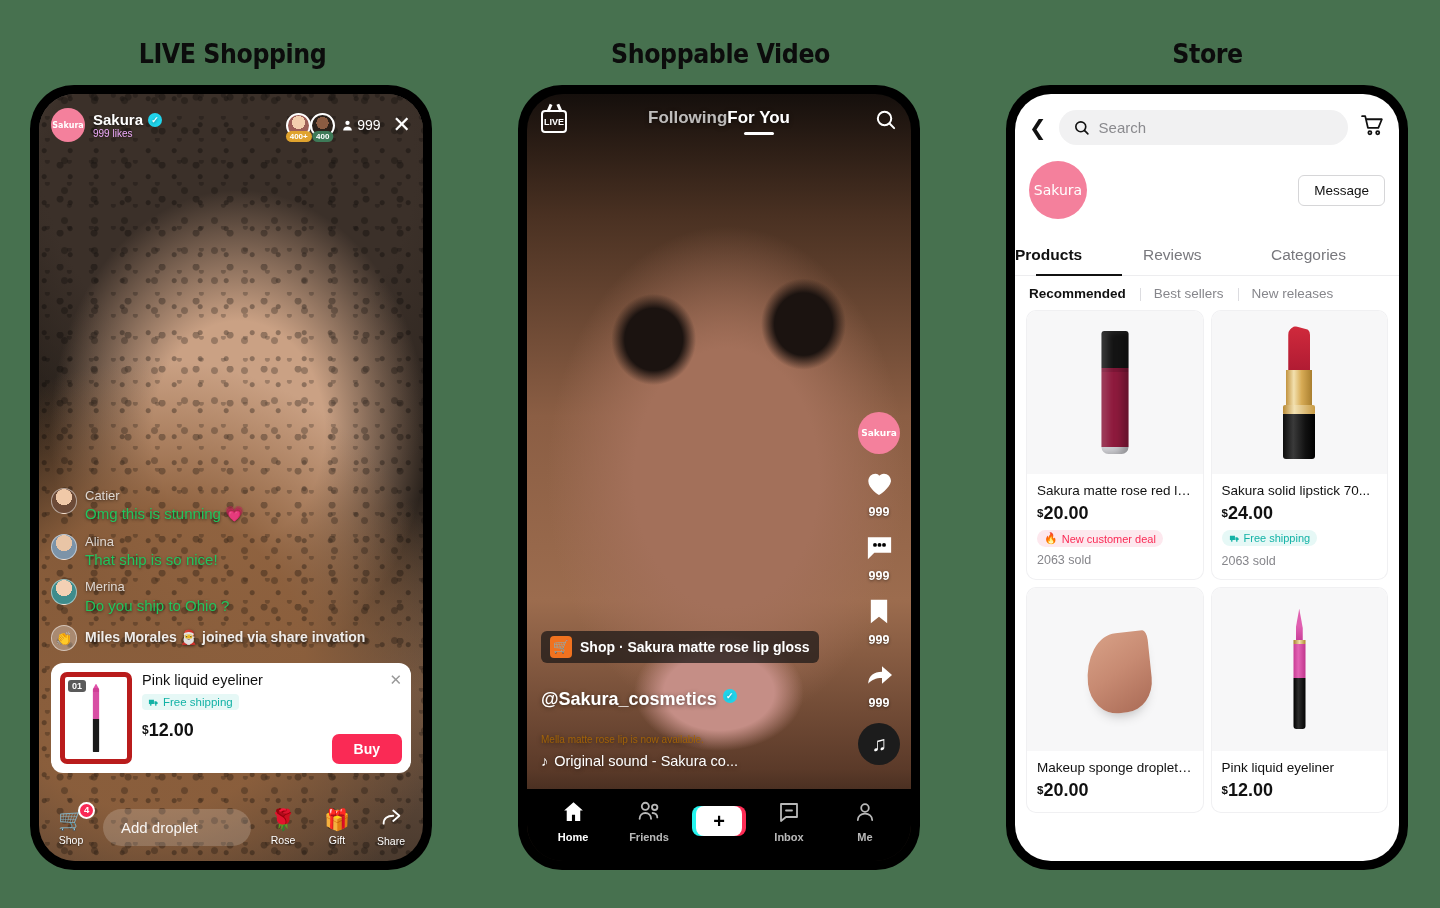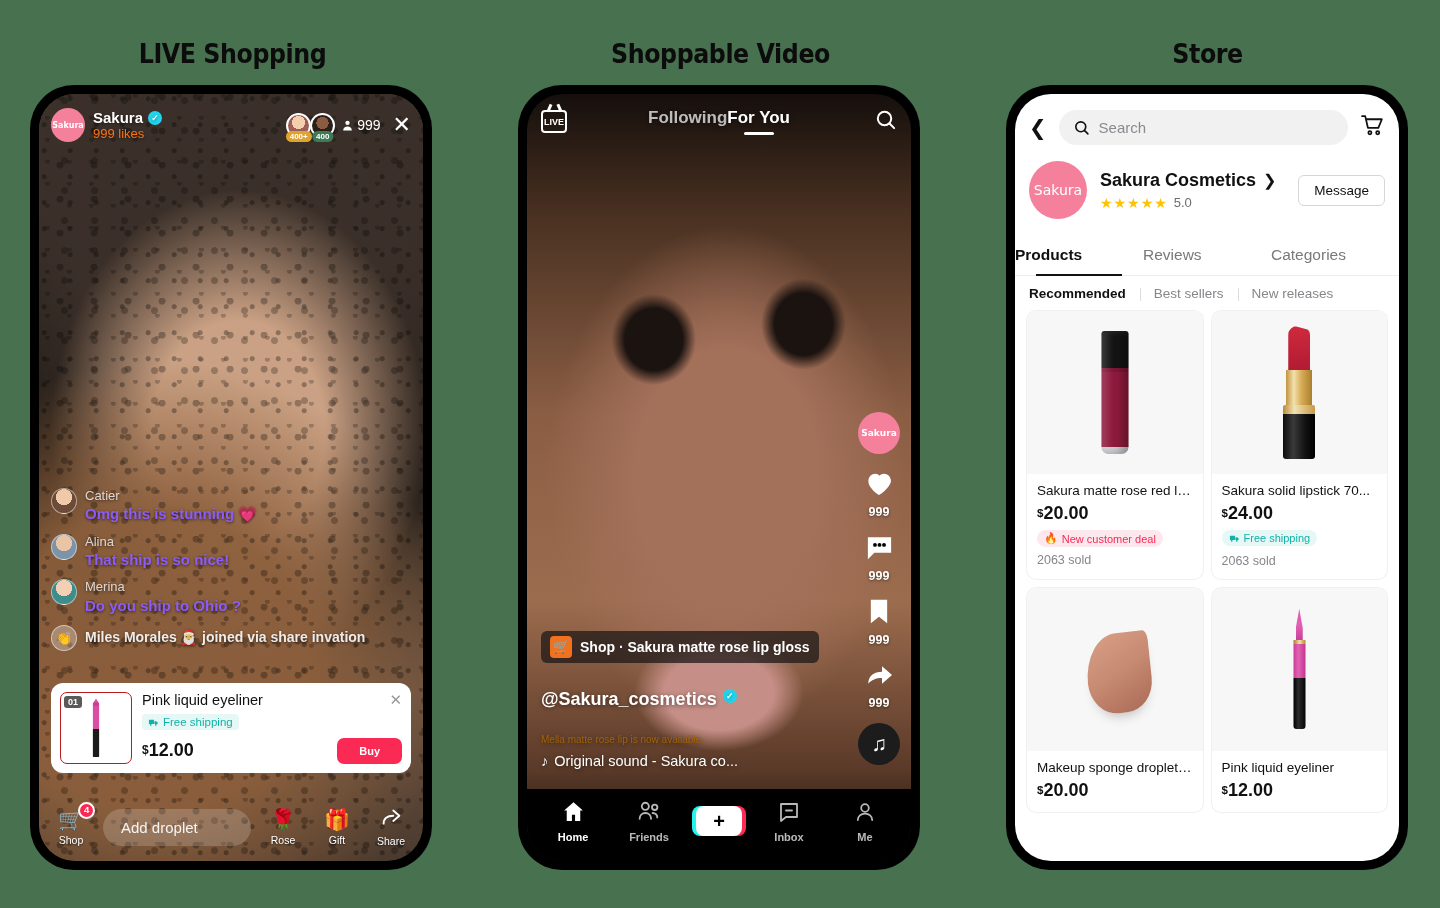--- a/index.html
+++ b/index.html
@@ -75,58 +75,58 @@
   
   .live-head { position: absolute; top: 14px; left: 12px; right: 12px; display:flex; align-items:center; gap:8px; }
   .host-pill { display:flex; align-items:center; gap:8px; }
   .host-av {
     width: 34px; height: 34px; border-radius: 50%;
     background: #f4809c; color:#fff; font-size: 8px; font-weight:600;
     display:flex; align-items:center; justify-content:center;
     font-family:"DejaVu Sans", sans-serif;
   }
   .host-name { color:#fff; font-size:15px; font-weight:700; display:flex; align-items:center; gap:5px; text-shadow:0 1px 3px rgba(0,0,0,.5); }
-  .host-likes { color:#f97316; font-size:13px; text-shadow:0 1px 3px rgba(0,0,0,.5); }
+  .host-likes { color:#f0abfc; font-size:10px; text-shadow:0 1px 3px rgba(0,0,0,.5); }
   .verified { width:14px; height:14px; border-radius:50%; background:#20d5ec; display:inline-flex; align-items:center; justify-content:center; color:#fff; font-size:9px; }
   .viewers { margin-left:auto; display:flex; align-items:center; gap:6px; }
   .vav { width:25px; height:25px; border-radius:50%; border:2px solid #fff; position:relative; }
   .vav1 { background: radial-gradient(circle at 50% 36%, #f4cfae 0 38%, #9d5e57 39% 100%); }
   .vav2 { background: radial-gradient(circle at 50% 38%, #8a5c42 0 36%, #2a2019 37% 100%); margin-left:-7px; }
   .vbadge { position:absolute; bottom:-6px; left:50%; transform:translateX(-50%); font-size:8px; font-weight:700; color:#fff; padding:1px 4px; border-radius:7px; white-space:nowrap; }
   .vb-gold { background:#e0a32e; }
   .vb-green { background:#3e7a58; }
   .count { color:#fff; font-size:14px; display:flex; align-items:center; gap:3px; text-shadow:0 1px 3px rgba(0,0,0,.5); }
   .close-x { color:#fff; font-size:22px; line-height:1; margin-left:6px; font-weight:300; }
 
   .comments { position:absolute; left:12px; bottom:200px; width:330px; }
   .cmt { display:flex; gap:8px; margin-bottom:10px; align-items:flex-start; }
   .cmt-av { width:26px; height:26px; border-radius:50%; flex:0 0 26px; border:1px solid rgba(255,255,255,.5); }
   .ca1 { background: radial-gradient(circle at 50% 34%, #f0c9a8 0 40%, #6c4a37 41% 100%); }
   .ca2 { background: radial-gradient(circle at 50% 34%, #e9c5a6 0 40%, #7c93a8 41% 100%); }
   .ca3 { background: radial-gradient(circle at 50% 34%, #f3d0b4 0 40%, #3f8c8c 41% 100%); }
   .ca4 { background: rgba(255,255,255,.28); display:flex; align-items:center; justify-content:center; font-size:13px; }
   .cmt-name { color:rgba(255,255,255,.78); font-size:13px; font-weight:500; line-height:1.25; text-shadow:0 1px 3px rgba(0,0,0,.6); }
-  .cmt-text { color:#8b5cf6; font-size:15px; font-weight:700; line-height:1.3; text-shadow:0 1px 3px rgba(0,0,0,.6); }
+  .cmt-text { color:#22c55e; font-size:15px; font-weight:400; line-height:1.3; text-shadow:0 1px 3px rgba(0,0,0,.6); }
   .join-line { color:rgba(255,255,255,.9); font-size:14px; font-weight:600; text-shadow:0 1px 3px rgba(0,0,0,.6); padding-top:4px; }
 
   .prod-card { position:absolute; left:12px; right:12px; bottom:88px; background:#fff; border-radius:12px; padding:9px; display:flex; gap:10px; }
-  .prod-thumb { width:72px; height:72px; border-radius:7px; background:#fff; border:1px solid #b91c1c; position:relative; flex:0 0 72px; overflow:hidden; }
+  .prod-thumb { width:72px; height:92px; border-radius:7px; background:#fff; border:5px solid #b91c1c; position:relative; flex:0 0 72px; overflow:hidden; }
   .prod-idx { position:absolute; top:3px; left:3px; background:#5a5a5a; color:#fff; font-size:9px; font-weight:700; border-radius:3px; padding:1px 4px; z-index:2; }
   .liner-sm { position:absolute; left:50%; top:8%; transform:translateX(-50%); width:7px; height:84%;
     background:linear-gradient(180deg,#e050a8 0 6%, #cf3f96 6% 12%, #d84fa4 12% 52%, #1b1b1b 52% 100%);
     border-radius:2px 2px 1px 1px;
     clip-path: polygon(50% 0, 100% 9%, 100% 100%, 0 100%, 0 9%); }
   .prod-right { flex:1; min-width:0; position:relative; }
   .prod-title { font-size:14.5px; color:#111; font-weight:400; }
   .chip { display:inline-flex; align-items:center; gap:4px; font-size:11.5px; border-radius:4px; padding:2px 6px; margin-top:6px; }
   .chip-ship { background:#e6f8f6; color:#12b2a6; }
   .chip-deal { background:#fde8ee; color:#fa2a55; }
   .prod-price { font-size:18px; font-weight:700; color:#111; margin-top:8px; }
   .prod-price .cur { font-size:12px; font-weight:700; vertical-align:2px; }
-  .buy-btn { position:absolute; right:0; bottom:0; background:#fa2a55; color:#fff; font-size:11px; font-weight:700; border:none; border-radius:7px; padding:7px 22px; }
+  .buy-btn { position:absolute; right:0; bottom:0; background:#fa2a55; color:#fff; font-size:14px; font-weight:700; border:none; border-radius:7px; padding:7px 22px; }
   .card-close { position:absolute; right:0; top:-1px; color:#999; font-size:15px; }
 
   .live-bottom { position:absolute; left:10px; right:10px; bottom:14px; display:flex; align-items:center; gap:10px; }
   .bb-item { text-align:center; color:#fff; width:44px; }
   .bb-ic { font-size:21px; line-height:1; position:relative; display:inline-block; }
   .bb-lb { font-size:10.5px; margin-top:3px; text-shadow:0 1px 2px rgba(0,0,0,.6); }
   .shop-badge { position:absolute; top:-7px; right:-11px; background:#fa2a55; color:#fff; font-size:9.5px; font-weight:700; width:17px; height:17px; border-radius:50%; display:flex; align-items:center; justify-content:center; border:2px solid #fff; }
   .add-comment { flex:1; background:rgba(255,255,255,.18); color:rgba(255,255,255,.92); border-radius:20px; padding:10px 18px; font-size:15px; }
 
   
@@ -468,30 +468,20 @@
             <svg width="25" height="25" viewBox="0 0 24 24" fill="none" stroke="#111" stroke-width="1.7" stroke-linecap="round" stroke-linejoin="round">
                 <path d="M2 3h3l2.6 11.2h10L21 6H6"></path>
                 <circle cx="9.5" cy="19" r="1.5"></circle>
                 <circle cx="17" cy="19" r="1.5"></circle>
               </svg>
           </div>
         </div>
 
         <div class="st-store">
           <div class="st-av">Sakura</div>
-          <div>
-            <div class="st-name">
-              <span>Sakura Cosmetics</span>
-              <span style="font-weight:400;font-size:16px">❯</span>
-            </div>
-            <div class="st-stars">
-              <span class="stars">★★★★★</span>
-              <span>5.0</span>
-            </div>
-          </div>
           <button class="st-msg">Message</button>
         </div>
 
         <div class="st-tabs">
           <div class="st-tab active">Products</div>
           <div class="st-tab">Reviews</div>
           <div class="st-tab">Categories</div>
         </div>
 
         <div class="st-filters">

